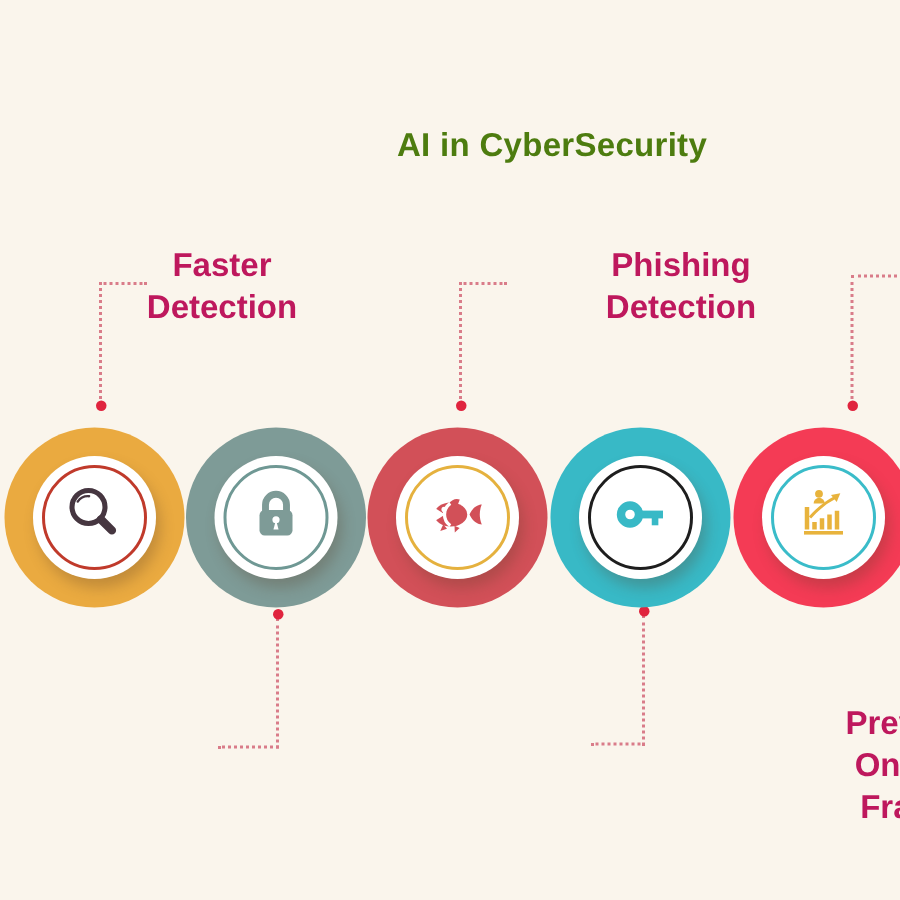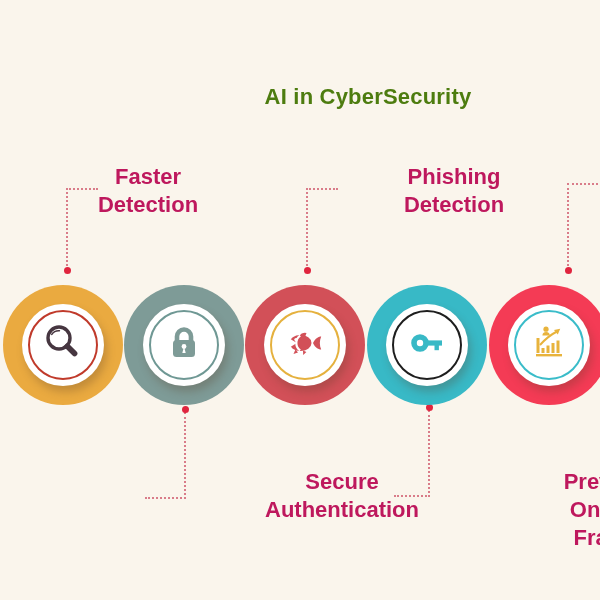--- a/index.html
+++ b/index.html
@@ -46,22 +46,20 @@
 <body>
 
 <div class="canvas">
 
   <div class="title">AI in CyberSecurity</div>
 
   <div class="label l-faster">Faster
 Detection</div>
   <div class="label l-phishing">Phishing
 Detection</div>
-  <div class="label l-secure">Secure
-Authentication</div>
   <div class="label l-fraud">Prevent
 Online Fraud</div>
 
   <div class="conn c-top1">
       <span class="dot"></span>
     </div>
   <div class="conn c-top2">
       <span class="dot"></span>
     </div>
   <div class="conn c-top3">

